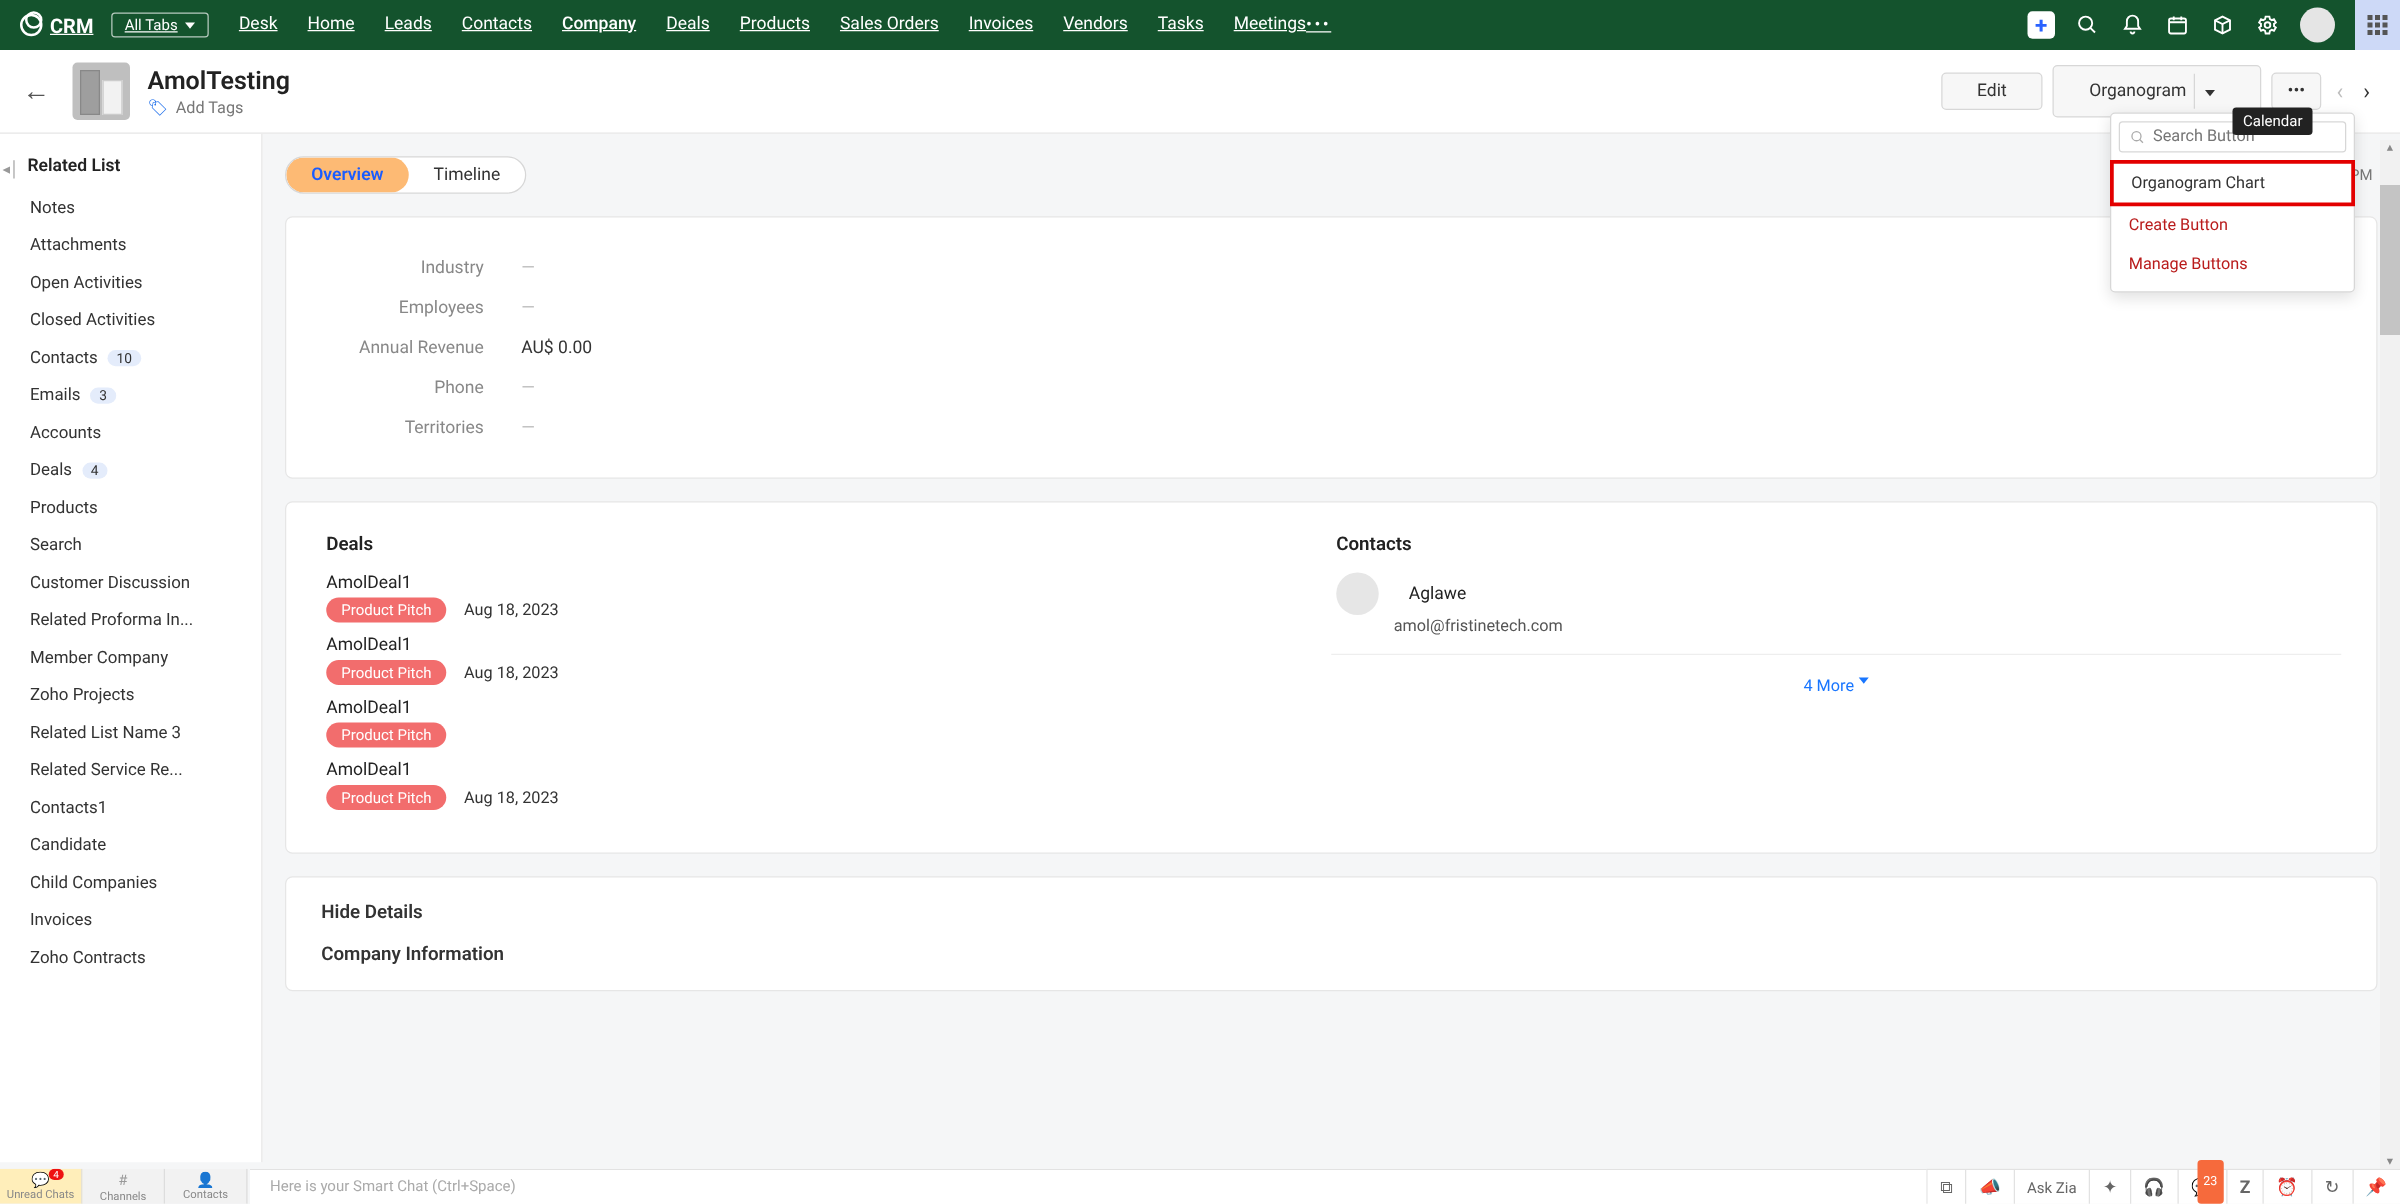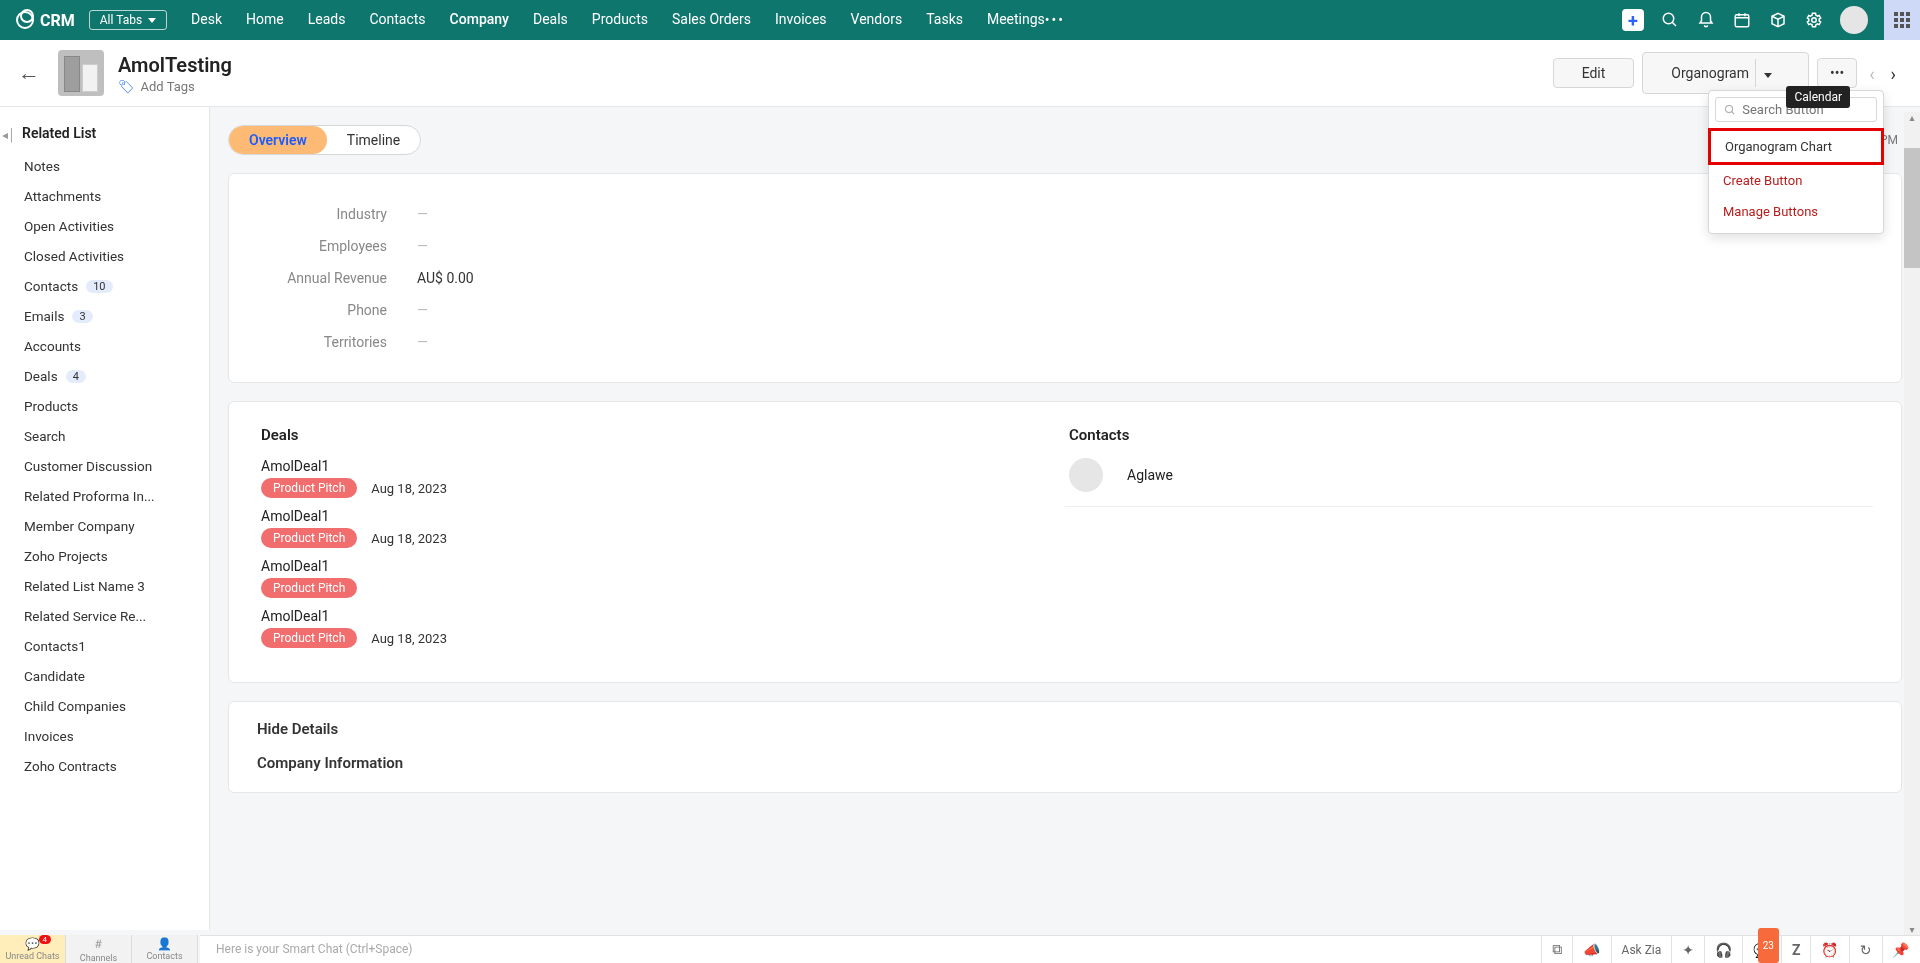--- a/index.html
+++ b/index.html
@@ -1,19 +1,19 @@
 <!DOCTYPE html>
 <html><head>
 <meta charset="utf-8">
 <style>
 * { margin: 0; padding: 0; box-sizing: border-box; font-family: -apple-system, BlinkMacSystemFont, "Segoe UI", Roboto, sans-serif; }
 body { background: #f5f6f7; color: #333; font-size: 14px; }
 
 
-.topbar { background: #0f766e; height: 40px; display: flex; align-items: center; padding: 0 10px; color: #fff; }
+.topbar { background: #14532d; height: 40px; display: flex; align-items: center; padding: 0 10px; color: #fff; text-decoration: underline; }
 .topbar .logo { font-weight: 700; font-size: 16px; margin-left: 6px; margin-right: 14px; display:flex; align-items:center; gap:6px;}
 .logo-glyph { width:18px; height:18px; border:2px solid #fff; border-radius:50%; position:relative; }
 .logo-glyph::after { content:''; position:absolute; width:10px; height:10px; border:2px solid #fff; border-radius:50%; left:2px; top:-4px;}
 .all-tabs { border: 1px solid rgba(255,255,255,.7); border-radius: 3px; padding: 2px 10px; font-size: 12px; display:flex; align-items:center; gap:6px; cursor:pointer;}
 .nav { display: flex; gap: 24px; margin-left: 24px; }
 .nav-item { color: #fff; font-size: 14px; cursor: pointer; padding: 26px 0; }
 .nav-item.active { border-bottom: 3px solid #fff; font-weight:500;}
 .nav-dots { letter-spacing: 2px; }
 .topbar-right { margin-left: auto; display: flex; align-items: center; gap: 16px; }
 .tb-icon { width: 20px; height: 20px; color: #fff; cursor:pointer; display:flex; align-items:center; justify-content:center;}
@@ -37,21 +37,21 @@
 .btn-split { display:flex; align-items:center;}
 .btn-split .caret { border-left:1px solid #d7d7d7; padding:6px 8px; margin-left:6px;}
 .btn-more { padding:6px 12px;}
 .nav-arrow { color:#bdbdbd; font-size:18px; padding:0 4px; cursor:pointer;}
 .nav-arrow.enabled { color:#333;}
 
 
 .tooltip { position:absolute; right:70px; top:46px; background:#222; color:#fff; font-size:12px; padding:4px 8px; border-radius:3px; z-index:60;}
 
 
-.dropdown { position:absolute; top:90px; right:36px; width:176px; background:#fff; border:1px solid #d7d7d7; border-radius:4px; box-shadow:0 4px 12px rgba(0,0,0,.12); z-index:50; padding-bottom:6px;}
+.dropdown { position:absolute; top:90px; right:36px; width:196px; background:#fff; border:1px solid #d7d7d7; border-radius:4px; box-shadow:0 4px 12px rgba(0,0,0,.12); z-index:50; padding-bottom:6px;}
 .dd-search { margin:6px; border:1px solid #d7d7d7; border-radius:3px; padding:4px 8px; display:flex; align-items:center; gap:6px; color:#aaa; font-size:13px;}
 .dd-search input { border:none; outline:none; width:100%; font-size:13px;}
 .dd-item { padding:8px 14px; font-size:13px; cursor:pointer; color:#333;}
 .dd-item.highlight { border:3px solid #e30000; margin:0 -1px;}
 .dd-item.link { color:#b91c1c;}
 
 
 .content { display:flex; }
 .sidebar { width:210px; background:#fff; border-right:1px solid #e6e6e6; padding:14px 0 14px 4px; height:calc(100vh - 140px); overflow:hidden;}
 .sb-collapse { position:absolute; left:2px; top:128px; color:#999; font-size:12px;}
@@ -369,21 +369,26 @@
               </div>
             </div>
           </div>
       </div>
       <div class="col">
         <div class="sec-title">Contacts</div>
         <div class="contact-row">
           <span class="contact-avatar"></span>
           <span class="contact-name">Aglawe</span>
         </div>
+        <div class="contact-email">amol@fristinetech.com</div>
         <div class="hr"></div>
+        <div class="more-link">
+          <span>4 More</span>
+          <span class="caret-down" style="border-top-color:#1976ff;"></span>
+        </div>
       </div>
     </div>
 
     <div class="card" style="padding:0 28px 20px;">
       <div class="hide-details">Hide Details</div>
       <div class="comp-info">Company Information</div>
     </div>
   </div>
 </div>
 

